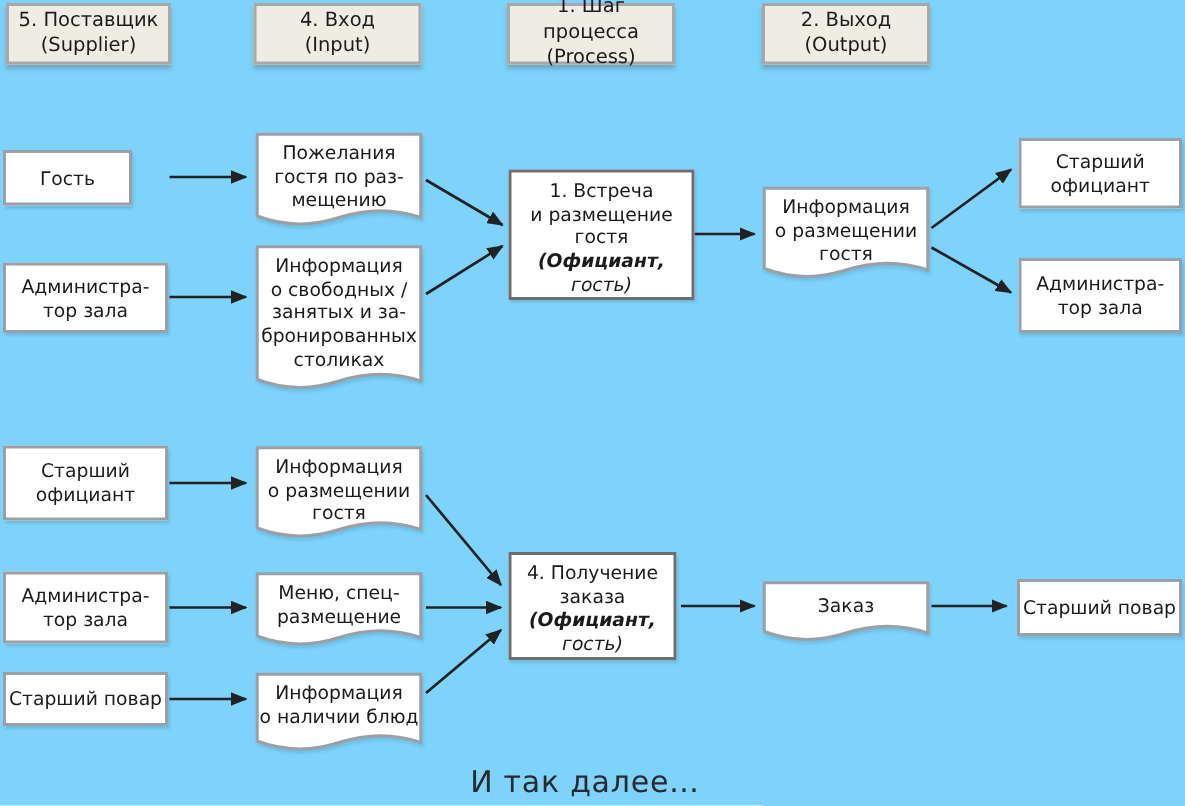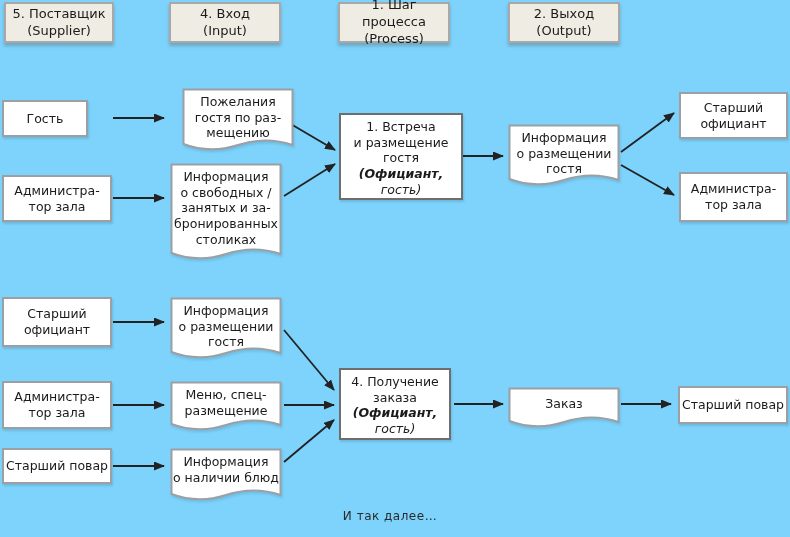--- a/index.html
+++ b/index.html
@@ -39,21 +39,21 @@
   .doc{
     position:absolute;box-sizing:border-box;text-align:center;
     font-size:12.5px;line-height:1.25;
   }
   .doc .doc-shape{position:absolute;left:0;top:0;filter:drop-shadow(1px 2px 1px rgba(0,0,0,.10));}
   .doc .doc-text{position:relative;z-index:1;padding-top:6px;white-space:pre-line;}
   .arrows{position:absolute;left:0;top:0;pointer-events:none;}
   .arrows line{stroke:var(--arrow);stroke-width:1.8;}
   .arrows marker path{fill:var(--arrow);}
   .footer{
-    position:absolute;text-align:center;font-size:12px;color:#2a2a2a;
+    position:absolute;text-align:center;font-size:20px;color:#2a2a2a;
     letter-spacing:.5px;
   }
 </style>
 </head>
 <body>
 
 <div id="canvas">
 
   <div class="hdr" style="left:4px;top:2px;width:110px;height:41px">5. Поставщик
 (Supplier)</div>
@@ -84,21 +84,21 @@
     <line x1="284" y1="405" x2="334" y2="405" marker-end="url(#ah)"></line>
     <line x1="284" y1="462" x2="334" y2="420" marker-end="url(#ah)"></line>
     <line x1="454" y1="404" x2="503" y2="404" marker-end="url(#ah)"></line>
     <line x1="621" y1="404" x2="671" y2="404" marker-end="url(#ah)"></line>
   </svg>
 
   <div class="box" style="left:2px;top:100px;width:86px;height:37px">Гость</div>
   <div class="box" style="left:2px;top:175px;width:110px;height:47px">Администра-
 тор зала</div>
 
-  <div class="doc" style="left:182px;top:88px;width:112px;height:65px">
+  <div class="doc" style="left:170px;top:88px;width:112px;height:65px">
       <svg width="112" height="65" class="doc-shape">
         <path d="M1.5 1.5 L110.5 1.5 L110.5 57 Q 84 48 56 57 Q 28 66 1.5 56 Z" fill="#ffffff" stroke="#9aa0a4" stroke-width="2"></path>
       </svg>
     <div class="doc-text">Пожелания
 гостя по раз-
 мещению</div>
   </div>
   <div class="doc" style="left:170px;top:163px;width:112px;height:99px">
       <svg width="112" height="99" class="doc-shape">
         <path d="M1.5 1.5 L110.5 1.5 L110.5 91 Q 84 82 56 91 Q 28 100 1.5 90 Z" fill="#ffffff" stroke="#9aa0a4" stroke-width="2"></path>

